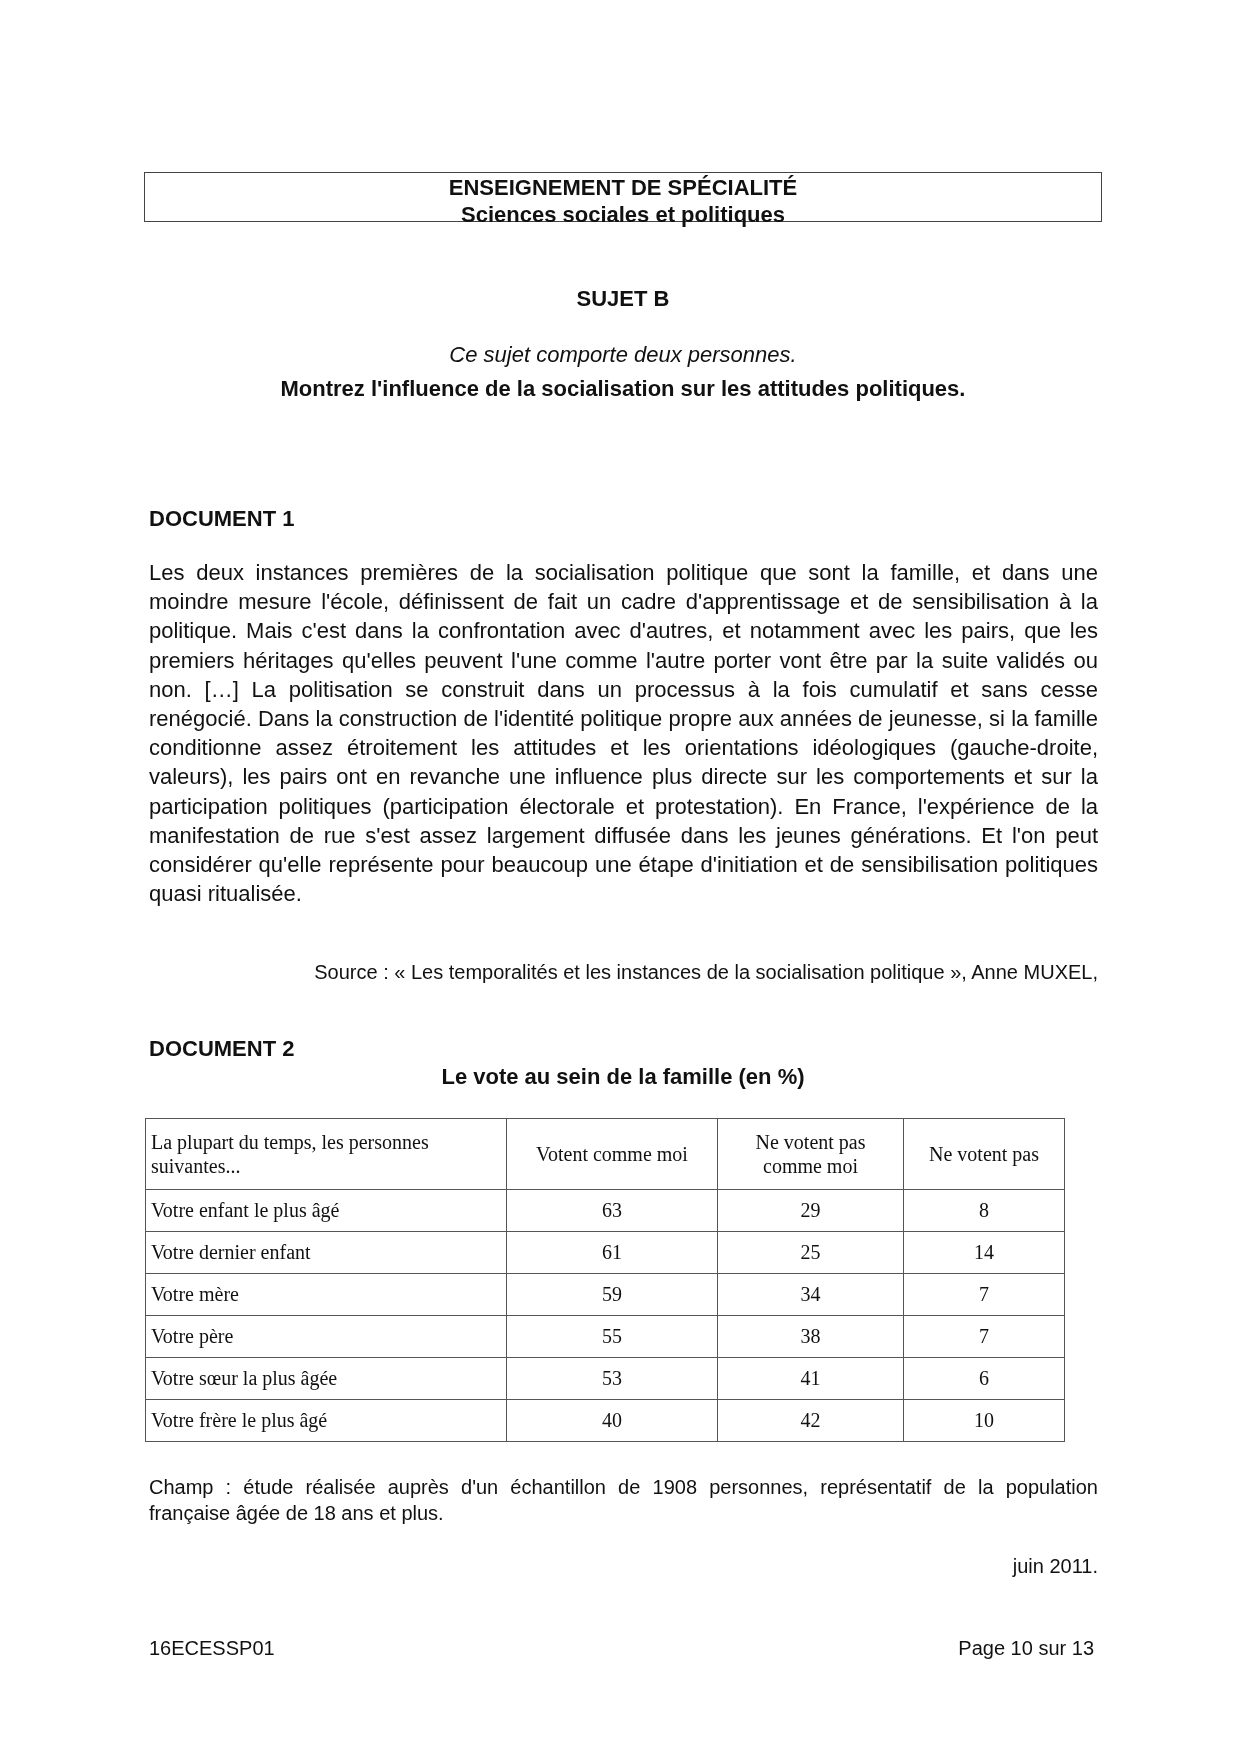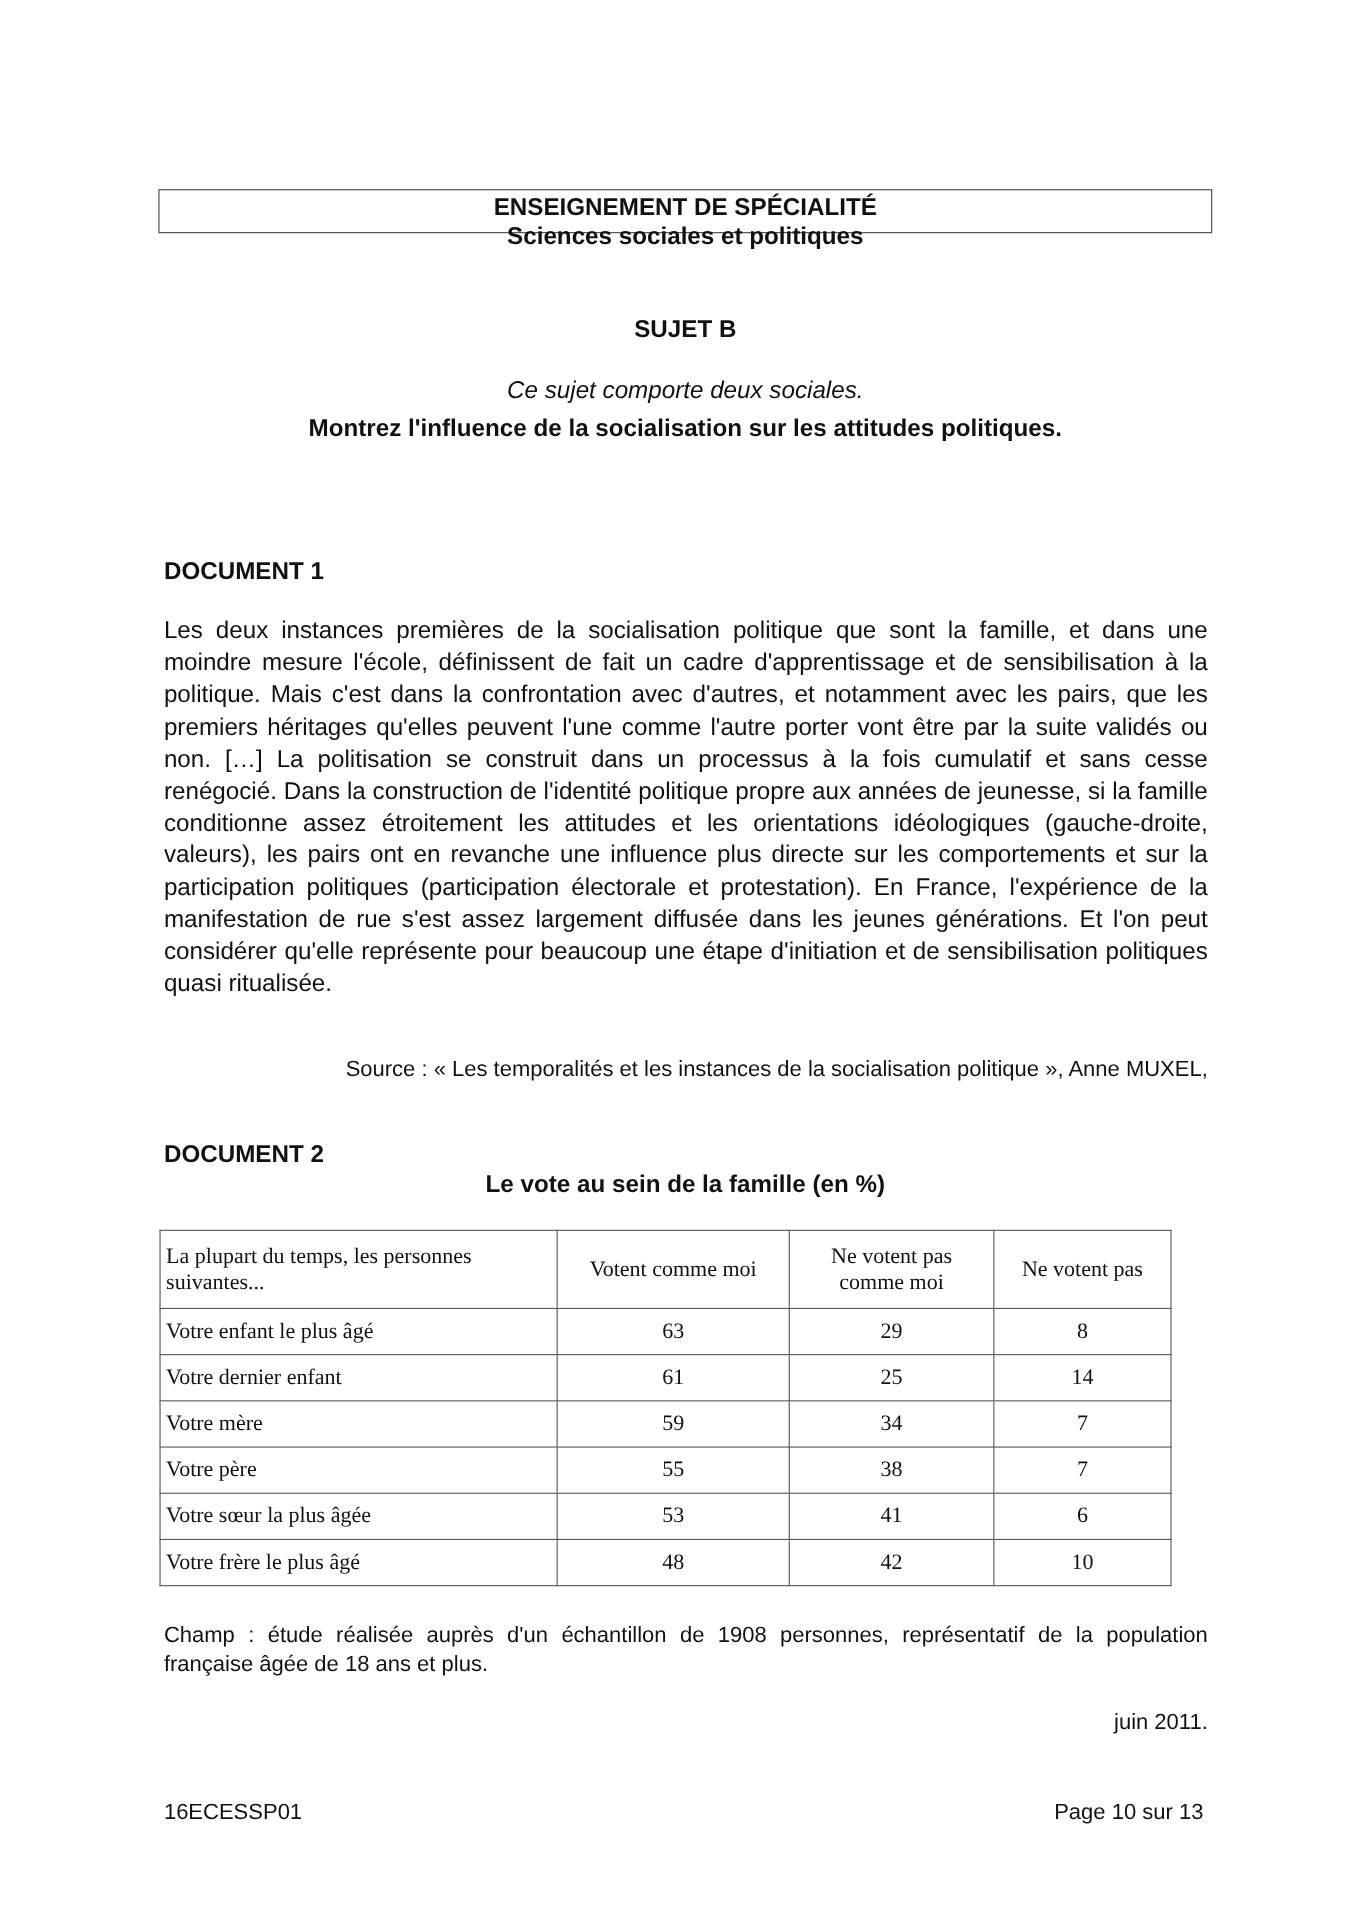--- a/index.html
+++ b/index.html
@@ -1,21 +1,21 @@
 <!DOCTYPE html>
 <html><head>
   <meta charset="utf-8">
   <style>
     html, body { margin: 0; padding: 0; background: #ffffff; }
     body {
       width: 1240px; height: 1754px; position: relative; overflow: hidden;
       font-family: "Liberation Sans", sans-serif; color: #111111;
     }
     .header-box {
-      position: absolute; left: 144px; top: 172px; width: 958px; height: 40px;
+      position: absolute; left: 144px; top: 172px; width: 958px; height: 50px;
       border: 1.5px solid #444; box-sizing: border-box;
       text-align: center; font-weight: bold; font-size: 22px; line-height: 27px;
       padding-top: 1px;
     }
     .center { position: absolute; left: 144px; width: 958px; text-align: center; }
     .subject { top: 286px; font-weight: bold; font-size: 22px; }
     .note { top: 342px; font-style: italic; font-size: 22px; }
     .question { top: 376px; font-weight: bold; font-size: 22px; }
     .doc-title { position: absolute; left: 149px; font-weight: bold; font-size: 22px; text-align: center; }
     .doc1-title { top: 506px; }
@@ -53,21 +53,21 @@
   </style>
 </head>
 <body>
 
 <div class="header-box">
   <div>ENSEIGNEMENT DE SPÉCIALITÉ</div>
   <div>Sciences sociales et politiques</div>
 </div>
 
 <div class="center subject">SUJET B</div>
-<div class="center note">Ce sujet comporte deux sociales.</div>
+<div class="center note">Ce sujet comporte deux personnes.</div>
 <div class="center question">Montrez l'influence de la socialisation sur les attitudes politiques.</div>
 
 <div class="doc-title doc1-title">DOCUMENT 1</div>
 <p class="doc1-text">Les deux instances premières de la socialisation politique que sont la famille, et dans une moindre mesure l'école, définissent de fait un cadre d'apprentissage et de sensibilisation à la politique. Mais c'est dans la confrontation avec d'autres, et notamment avec les pairs, que les premiers héritages qu'elles peuvent l'une comme l'autre porter vont être par la suite validés ou non. […] La politisation se construit dans un processus à la fois cumulatif et sans cesse renégocié. Dans la construction de l'identité politique propre aux années de jeunesse, si la famille conditionne assez étroitement les attitudes et les orientations idéologiques (gauche-droite, valeurs), les pairs ont en revanche une influence plus directe sur les comportements et sur la participation politiques (participation électorale et protestation). En France, l'expérience de la manifestation de rue s'est assez largement diffusée dans les jeunes générations. Et l'on peut considérer qu'elle représente pour beaucoup une étape d'initiation et de sensibilisation politiques quasi ritualisée.</p>
 
 <div class="source source1">
   <div>Source : « Les temporalités et les instances de la socialisation politique », Anne MUXEL,</div>
 </div>
 
 <div class="doc-title doc2-title">DOCUMENT 2</div>
@@ -111,21 +111,21 @@
       <td>7</td>
     </tr>
     <tr>
       <td class="label-col">Votre sœur la plus âgée</td>
       <td>53</td>
       <td>41</td>
       <td>6</td>
     </tr>
     <tr>
       <td class="label-col">Votre frère le plus âgé</td>
-      <td>48</td>
+      <td>40</td>
       <td>42</td>
       <td>10</td>
     </tr>
   </tbody>
 </table>
 
 <p class="champ">Champ : étude réalisée auprès d'un échantillon de 1908 personnes, représentatif de la population française âgée de 18 ans et plus.</p>
 
 <div class="source source2">
   <div>juin 2011.</div>

